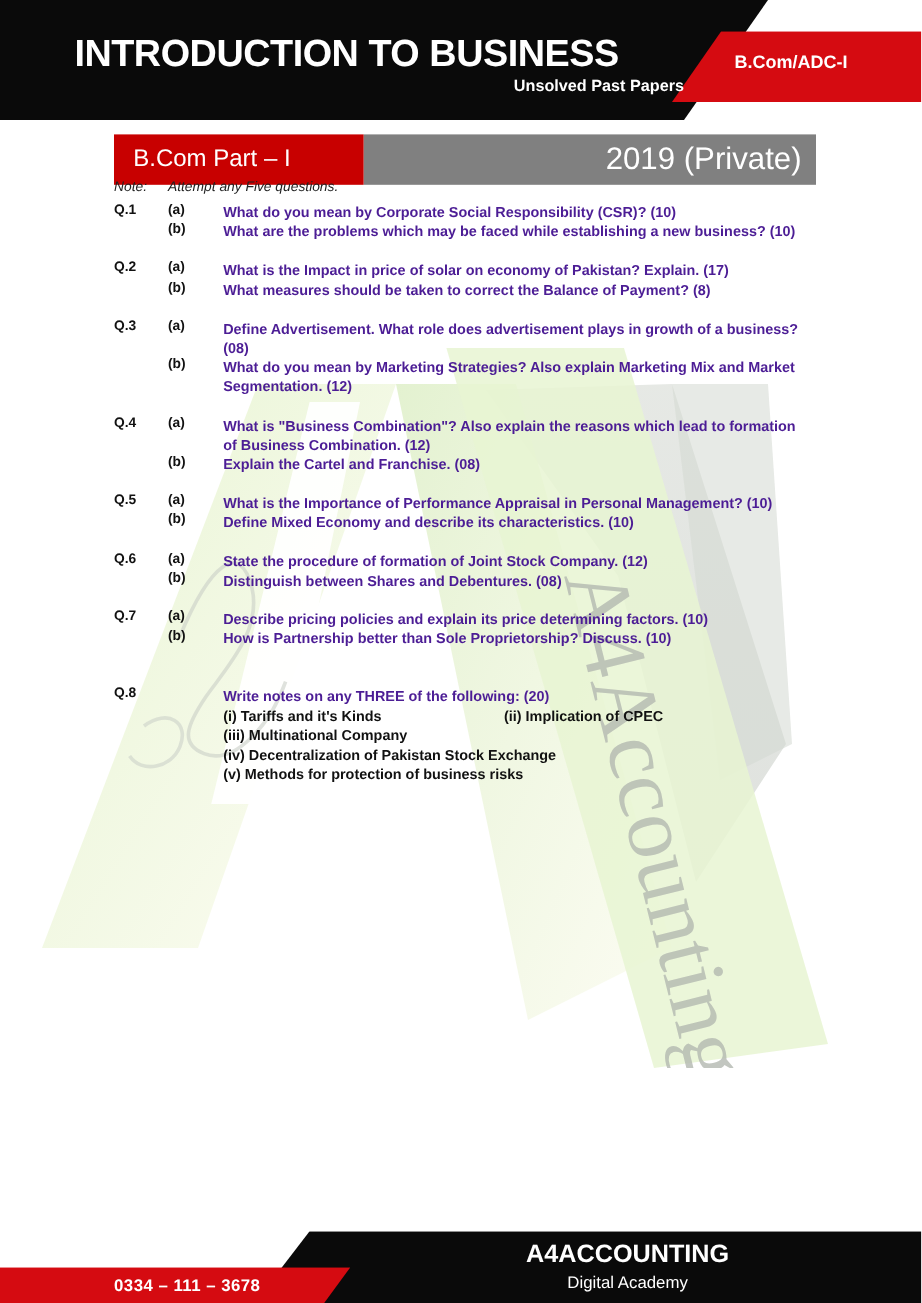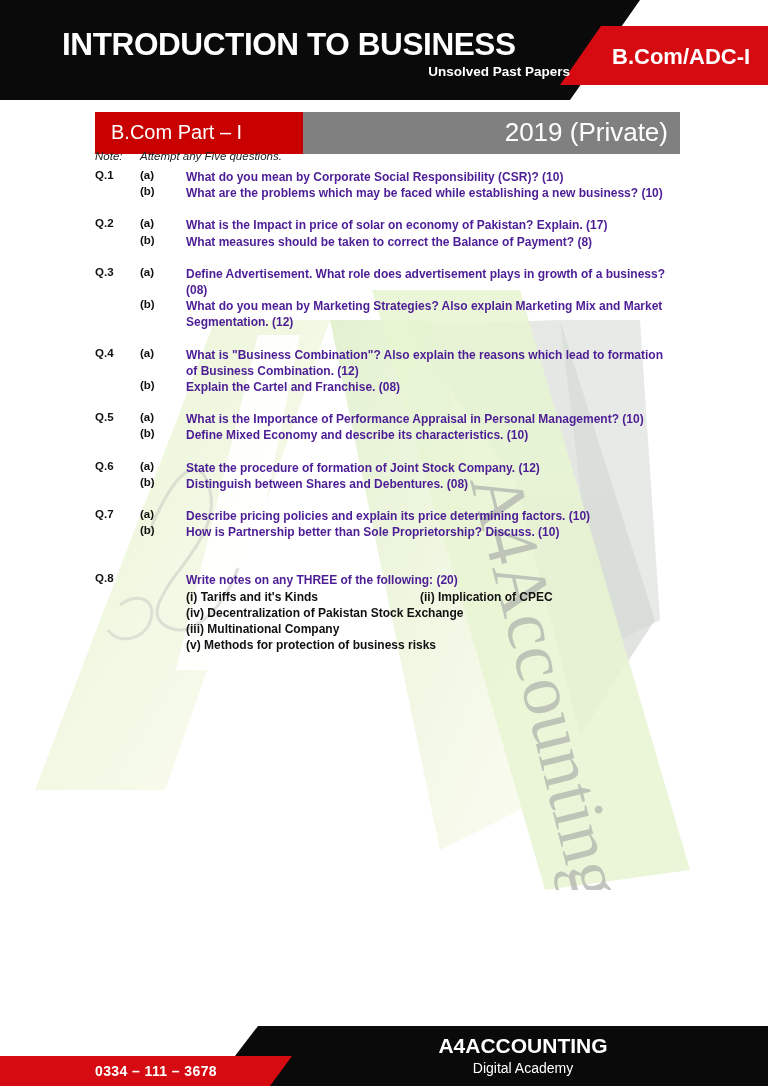--- a/index.html
+++ b/index.html
@@ -73,21 +73,21 @@
     text-align: right;
     font-size: 13.5px;
     font-weight: bold;
     color: #ffffff;
     white-space: nowrap;
   }
   .header-badge {
     position: absolute;
     left: 612px;
     top: 44px;
-    font-size: 22px;
+    font-size: 15px;
     font-weight: bold;
     color: #ffffff;
     white-space: nowrap;
   }
 
   
   .bar-row {
     position: absolute;
     left: 0;
     top: 112px;
@@ -423,22 +423,22 @@
 
     <div class="qblock">
       <div class="qline">
         <span class="q-num">Q.8</span>
         <div class="q-text">Write notes on any THREE of the following: (20)</div>
       </div>
       <div class="q-sub">
         <span>(i) Tariffs and it's Kinds</span>
         <span class="col2">(ii) Implication of CPEC</span>
       </div>
+      <div class="q-sub">(iii) Multinational Company</div>
       <div class="q-sub">(iv) Decentralization of Pakistan Stock Exchange</div>
-      <div class="q-sub">(iii) Multinational Company</div>
       <div class="q-sub">(v) Methods for protection of business risks</div>
     </div>
 
   </div>
 
   <div class="footer">
     <div class="footer-black"></div>
     <div class="footer-red"></div>
     <div class="footer-phone">0334 – 111 – 3678</div>
   </div>

